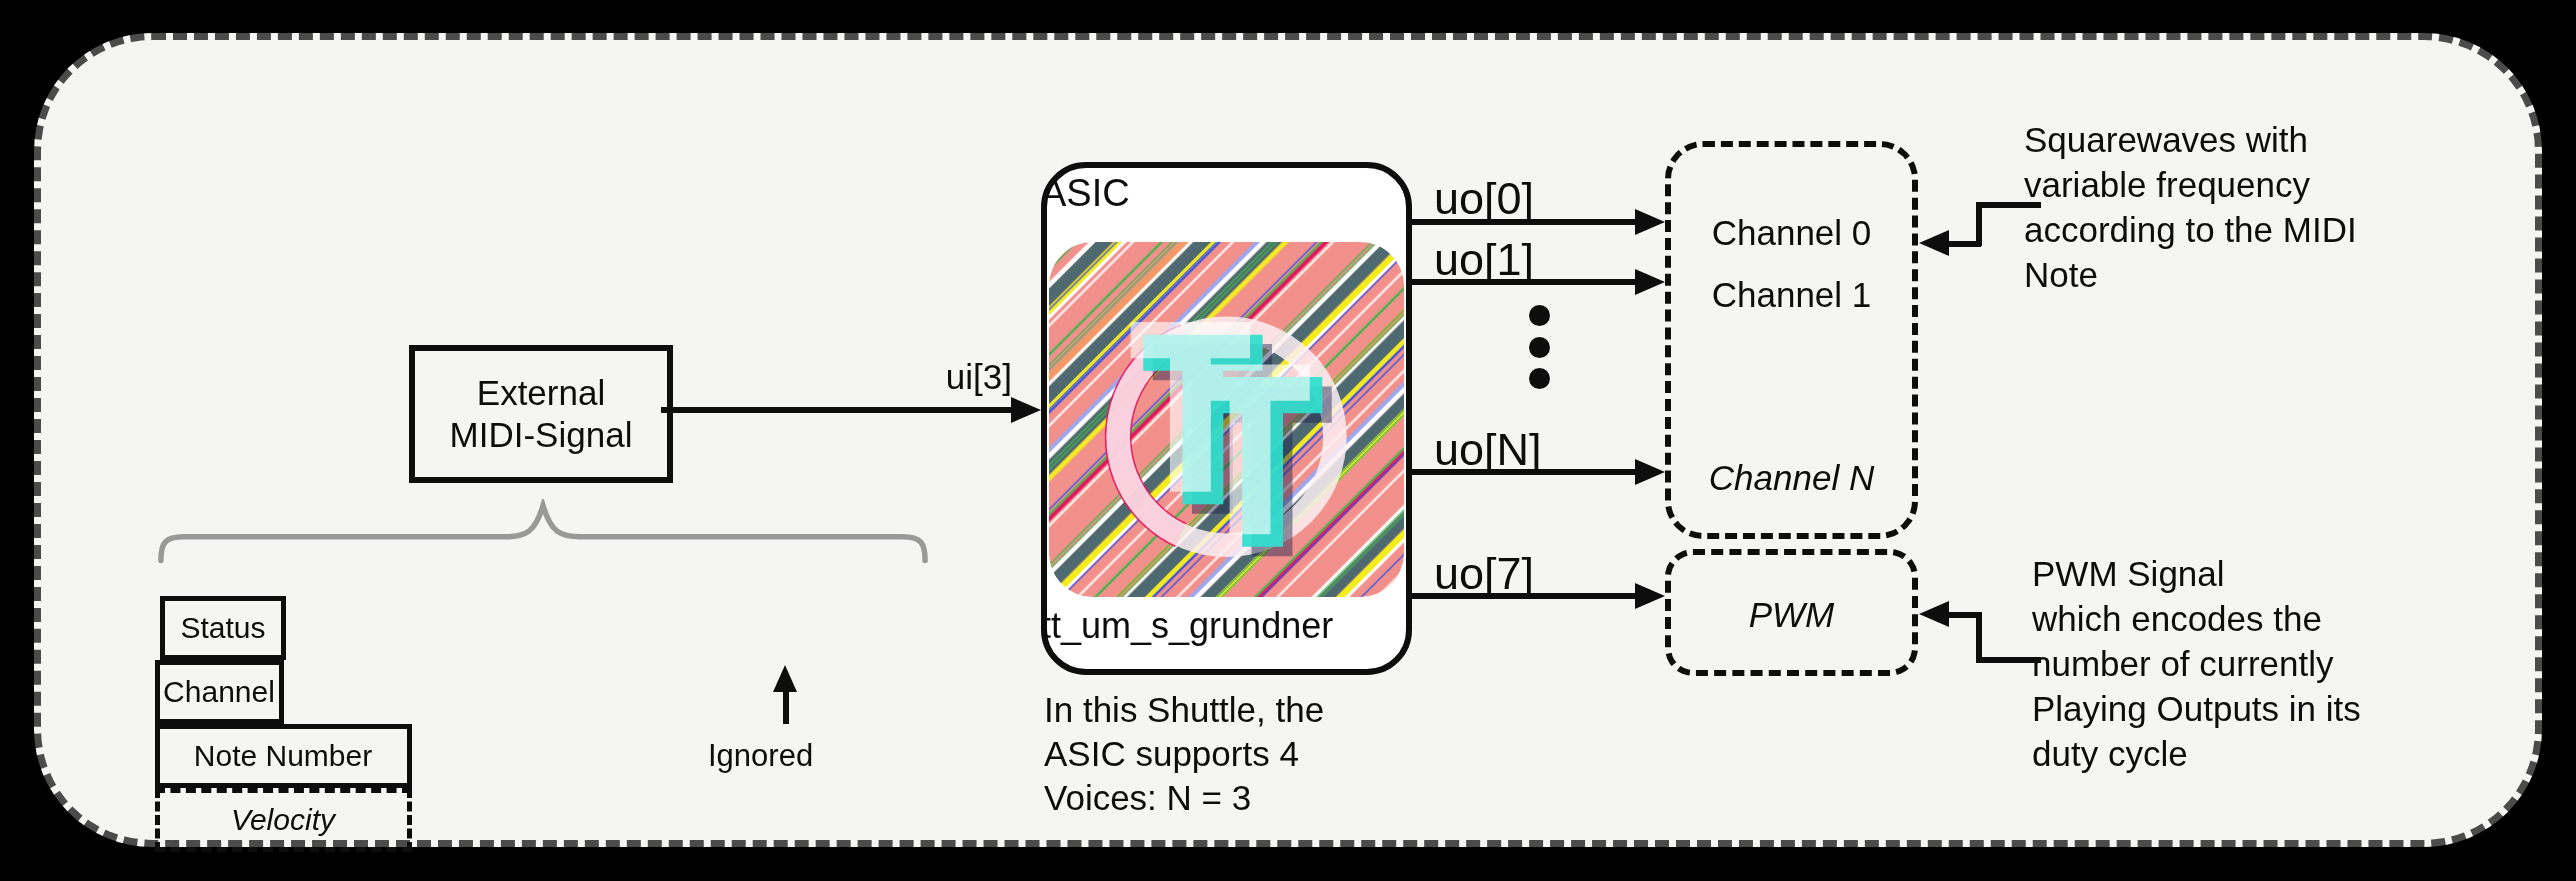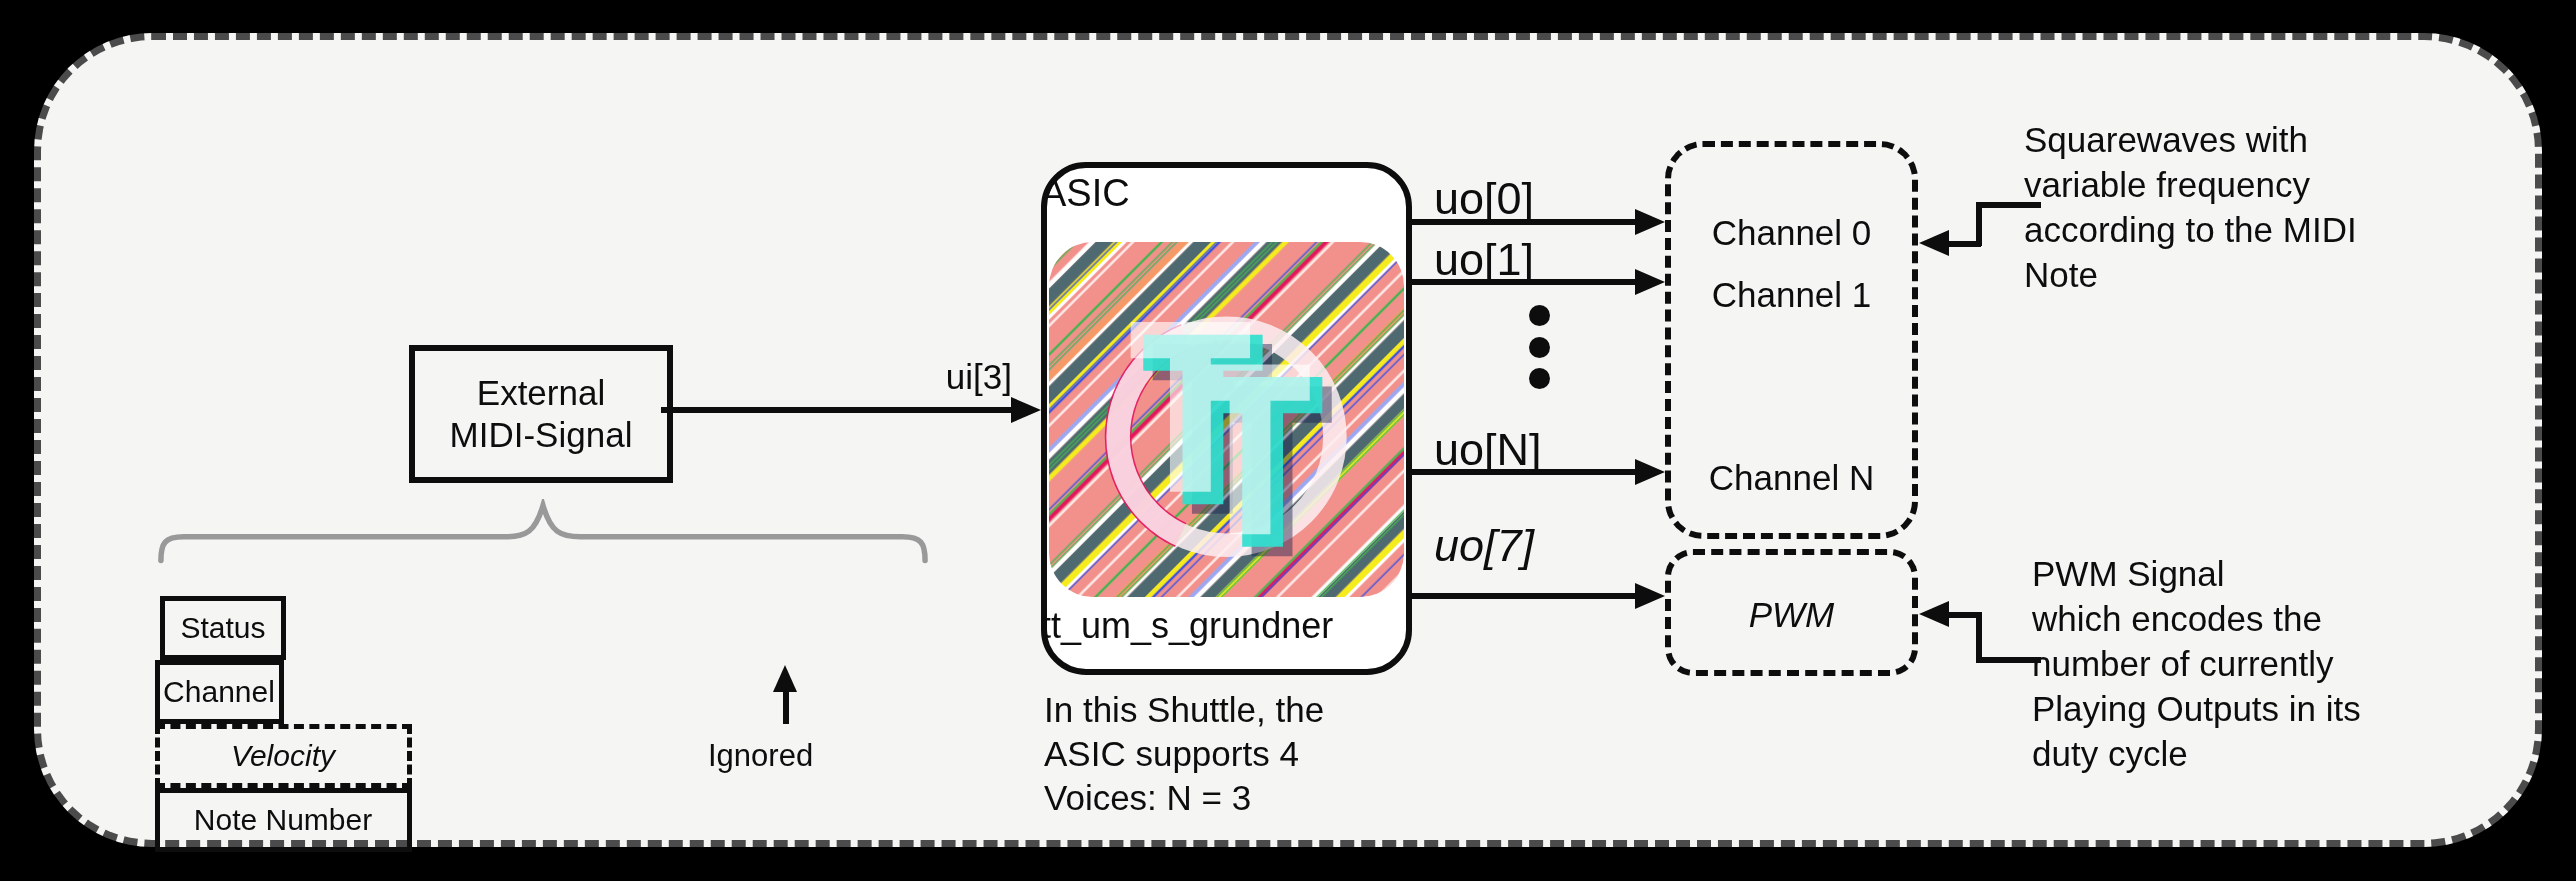--- a/index.html
+++ b/index.html
@@ -45,22 +45,22 @@
   <div class="head-right" style="left:1011px;top:397px;"></div>
   <div class="txt" style="left:863px;top:355px;width:149px;text-align:right;">ui[3]</div>
 
   <svg class="abs" style="left:157px;top:499px;" width="772" height="71" viewBox="0 0 984 90">
     <path d="M5,78 C5,56 10,48 34,48 L444,48 C470,48 482,42 492,8 C502,42 514,48 540,48 L950,48 C974,48 979,56 979,78" fill="none" stroke="#999999" stroke-width="7" stroke-linecap="round"></path>
   </svg>
 
   <div class="abs" style="left:160px;top:596px;display:flex;flex-direction:column;">
     <div class="cell" style="width:126px;">Status</div>
     <div class="cell" style="width:129px;margin-left:-5.5px;">Channel</div>
+    <div class="cell" style="width:257px;margin-left:-5.5px;">Note Number</div>
     <div class="cell" style="width:257px;margin-left:-5.5px;border-style:dashed;font-style:italic;">Velocity</div>
-    <div class="cell" style="width:257px;margin-left:-5.5px;">Note Number</div>
   </div>
 
   <div class="head-up" style="left:773px;top:665px;"></div>
   <div class="vline" style="left:783px;top:689px;height:35px;width:5.5px;"></div>
   <div class="txt" style="left:708px;top:734px;width:157px;font-size:31px;">Ignored</div>
 
   <div id="asic-box"></div>
   <div class="txt bold" style="left:1041px;top:171px;width:371px;font-size:38px;">ASIC</div>
 
   <div id="chip-wrap">
@@ -126,28 +126,28 @@
   <div class="head-right" style="left:1635px;top:269px;"></div>
 
   <div class="dot" style="left:1529px;top:305px;"></div>
   <div class="dot" style="left:1529px;top:337px;"></div>
   <div class="dot" style="left:1529px;top:368px;"></div>
 
   <div class="uo-label" style="top:424px;">uo[N]</div>
   <div class="hline" style="left:1412px;top:469px;width:227px;"></div>
   <div class="head-right" style="left:1635px;top:459px;"></div>
 
-  <div class="uo-label" style="top:520px;font-style:italic;">uo[7]</div>
+  <div class="uo-label" style="top:548px;">uo[7]</div>
   <div class="hline" style="left:1412px;top:593px;width:227px;"></div>
   <div class="head-right" style="left:1635px;top:583px;"></div>
 
   <div class="dashed-box" style="left:1665px;top:141px;width:253px;height:398px;border-radius:38px;"></div>
   <div class="ch-label" style="top:213px;">Channel 0</div>
   <div class="ch-label" style="top:275px;">Channel 1</div>
-  <div class="ch-label" style="top:458px;">Channel N</div>
+  <div class="ch-label" style="top:458px;font-style:italic;">Channel N</div>
 
   <div class="dashed-box" style="left:1665px;top:549px;width:253px;height:127px;border-radius:28px;"></div>
   <div class="ch-label" style="top:595px;font-style:italic;">PWM</div>
 
   <div class="txt" style="left:2024px;top:117px;width:408px;line-height:45px;">Squarewaves with
 variable frequency
 according to the MIDI
 Note</div>
   <div class="hline" style="left:1978px;top:202px;width:63px;height:5.5px;"></div>
   <div class="vline" style="left:1976px;top:202px;height:44px;width:5.5px;"></div>

